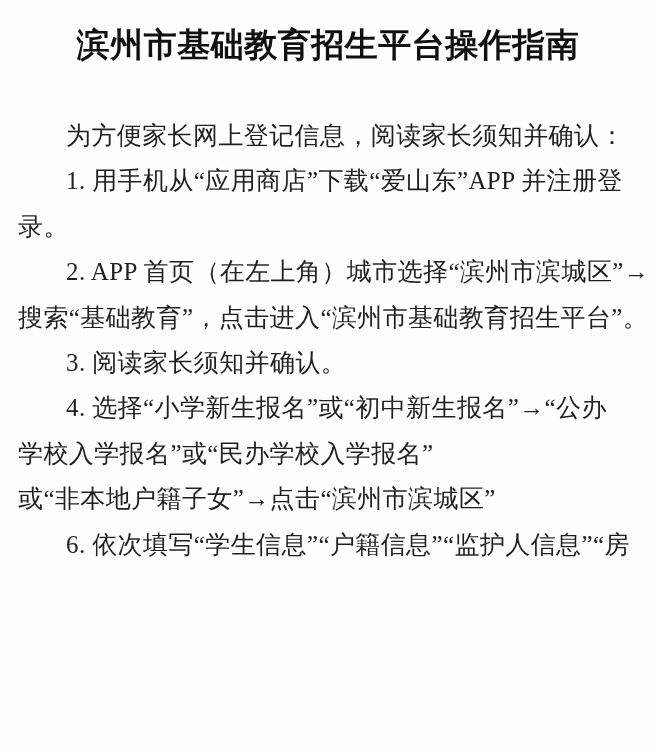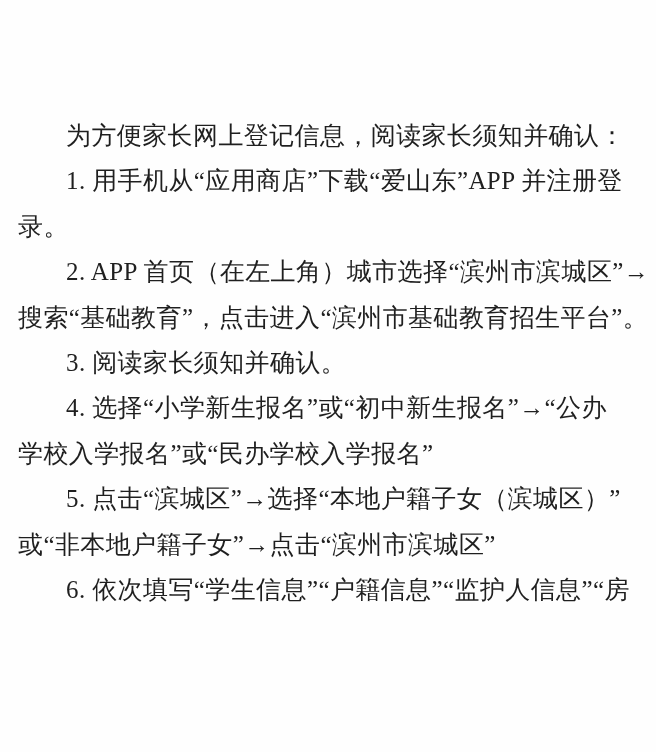--- a/index.html
+++ b/index.html
@@ -51,28 +51,28 @@
   }
   .indent {
     padding-left: 48px;
   }
 </style>
 </head>
 <body>
 
 <div class="page">
 
+  <h1 class="doc-title">滨州市基础教育招生平台操作指南</h1>
 
   <div class="doc-body">
     <div class="line indent">为方便家长网上登记信息，阅读家长须知并确认：</div>
     <div class="line indent">1. 用手机从“应用商店”下载“爱山东”APP 并注册登</div>
     <div class="line">录。</div>
     <div class="line indent">2. APP 首页（在左上角）城市选择“滨州市滨城区”→</div>
     <div class="line">搜索“基础教育”，点击进入“滨州市基础教育招生平台”。</div>
     <div class="line indent">3. 阅读家长须知并确认。</div>
     <div class="line indent">4. 选择“小学新生报名”或“初中新生报名”→“公办</div>
     <div class="line">学校入学报名”或“民办学校入学报名”</div>
-    <div class="line indent">5. 点击“滨城区”→选择“本地户籍子女（滨城区）”</div>
     <div class="line">或“非本地户籍子女”→点击“滨州市滨城区”</div>
     <div class="line indent">6. 依次填写“学生信息”“户籍信息”“监护人信息”“房</div>
   </div>
 
 </div>
 
 </body></html>

